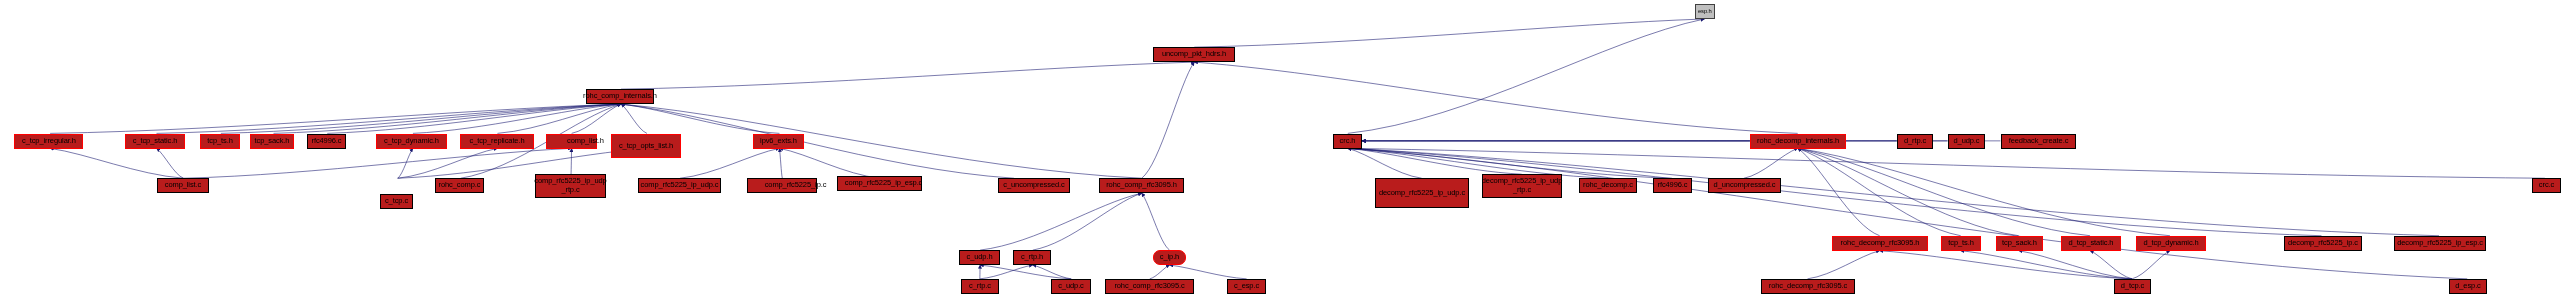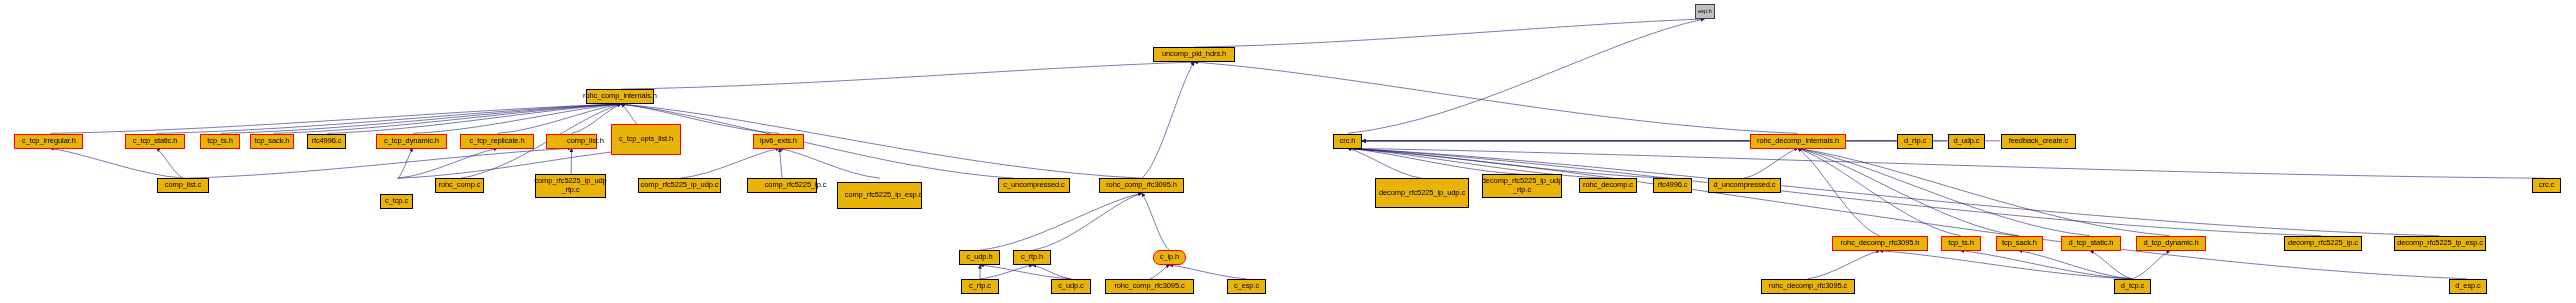--- a/index.html
+++ b/index.html
@@ -12,21 +12,21 @@
     overflow:hidden;
   }
   svg.edges{position:absolute;left:0;top:0;width:2576px;height:303px;pointer-events:none;}
   .node{
     position:absolute;
     box-sizing:border-box;
     display:flex;
     align-items:center;
     justify-content:center;
     text-align:center;
-    background:#eab308;
+    background:#b91c1c;
     border:0.6px solid #000000;
     color:#000000;
     font-size:7.5px;
     line-height:1.15;
     white-space:pre-line;
     letter-spacing:-0.1px;
     cursor:pointer;
   }
   .node.hdr{border-color:#ff0000;}
   .node.current{background:#bfbfbf;border-color:#404040;font-size:5.8px;}
@@ -111,30 +111,30 @@
       <div class="node src" style="left: 586px; top: 89px; width: 68px; height: 15px; text-align: center;"><span>rohc_comp_internals.h</span></div>
       <div class="node src" style="left: 1333px; top: 134px; width: 29px; height: 15px;"><span>crc.h</span></div>
       <div class="node hdr" style="left: 14.4px; top: 134px; width: 69px; height: 15px;"><span>c_tcp_irregular.h</span></div>
       <div class="node hdr" style="left: 125px; top: 134px; width: 60px; height: 15px;"><span>c_tcp_static.h</span></div>
       <div class="node hdr" style="left: 200px; top: 134px; width: 40px; height: 15px;"><span>tcp_ts.h</span></div>
       <div class="node hdr" style="left: 250px; top: 134px; width: 44px; height: 15px;"><span>tcp_sack.h</span></div>
       <div class="node src" style="left: 307px; top: 134px; width: 39px; height: 15px;"><span>rfc4996.c</span></div>
       <div class="node hdr" style="left: 376px; top: 134px; width: 71px; height: 15px;"><span>c_tcp_dynamic.h</span></div>
       <div class="node hdr" style="left: 460px; top: 134px; width: 74px; height: 15px;"><span>c_tcp_replicate.h</span></div>
       <div class="node hdr" style="left: 546px; top: 134px; width: 51px; height: 15px; padding-left: 28px;"><span>comp_list.h</span></div>
-      <div class="node hdr" style="left: 611px; top: 124px; width: 70px; height: 31px;"><span>c_tcp_opts_list.h</span></div>
+      <div class="node hdr" style="left: 611px; top: 134px; width: 70px; height: 24px;"><span>c_tcp_opts_list.h</span></div>
       <div class="node hdr" style="left: 753px; top: 134px; width: 51px; height: 15px;"><span>ipv6_exts.h</span></div>
       <div class="node src" style="left: 157px; top: 178px; width: 52px; height: 15px;"><span>comp_list.c</span></div>
       <div class="node src" style="left: 380px; top: 178px; width: 33px; height: 15px; margin-top: 16px;"><span>c_tcp.c</span></div>
       <div class="node src" style="left: 435px; top: 178px; width: 49px; height: 15px;"><span>rohc_comp.c</span></div>
       <div class="node src" style="left: 535px; top: 174px; width: 71px; height: 24px;"><span>comp_rfc5225_ip_udp
 _rtp.c</span></div>
       <div class="node src" style="left: 638px; top: 178px; width: 83px; height: 15px;"><span>comp_rfc5225_ip_udp.c</span></div>
       <div class="node src" style="left: 747px; top: 178px; width: 70px; height: 15px; padding-left: 27px;"><span>comp_rfc5225_ip.c</span></div>
-      <div class="node src" style="left: 837px; top: 182px; width: 85px; height: 27px; padding-left: 8px;"><span>comp_rfc5225_ip_esp.c</span></div>
+      <div class="node src" style="left: 837px; top: 176px; width: 85px; height: 15px; padding-left: 8px;"><span>comp_rfc5225_ip_esp.c</span></div>
       <div class="node src" style="left: 978px; top: 178px; width: 72px; height: 15px; margin-left: 20px;"><span>c_uncompressed.c</span></div>
       <div class="node src" style="left: 1099px; top: 178px; width: 85px; height: 15px;"><span>rohc_comp_rfc3095.h</span></div>
       <div class="node src" style="left: 1375px; top: 178px; width: 94px; height: 30px;"><span>decomp_rfc5225_ip_udp.c</span></div>
       <div class="node src" style="left: 1482px; top: 174px; width: 80px; height: 24px;"><span>decomp_rfc5225_ip_udp
 _rtp.c</span></div>
       <div class="node src" style="left: 1579px; top: 178px; width: 58px; height: 15px;"><span>rohc_decomp.c</span></div>
       <div class="node src" style="left: 1653px; top: 178px; width: 39px; height: 15px;"><span>rfc4996.c</span></div>
       <div class="node src" style="left: 1708px; top: 178px; width: 73px; height: 15px;"><span>d_uncompressed.c</span></div>
       <div class="node hdr" style="left: 1750px; top: 134px; width: 96px; height: 15px;"><span>rohc_decomp_internals.h</span></div>
       <div class="node src" style="left: 1897px; top: 134px; width: 36px; height: 15px;"><span>d_rtp.c</span></div>

